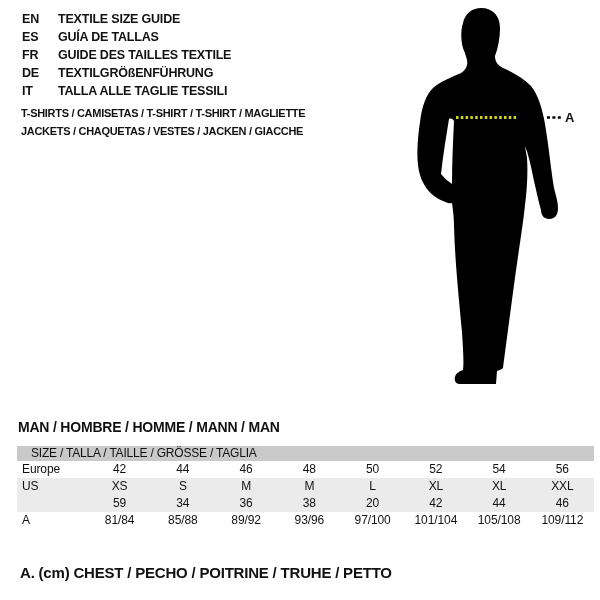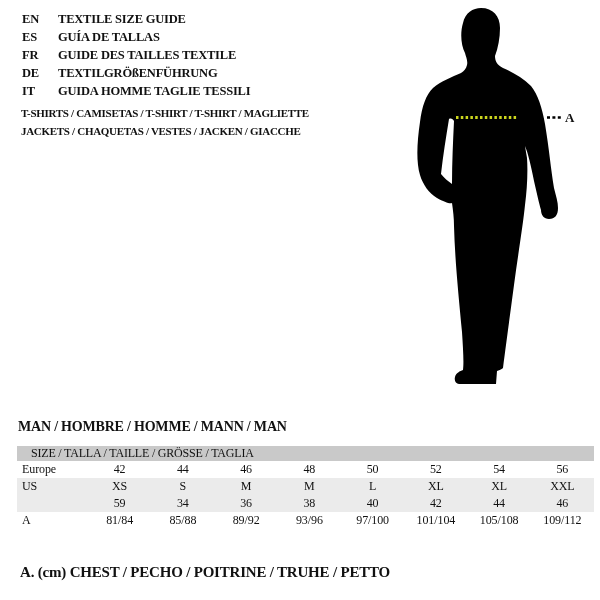--- a/index.html
+++ b/index.html
@@ -5,21 +5,21 @@
   :root{
     --silhouette:#000000;
     --dash_yellow:#ccd61e;
     --table_header_bg:#c9c9c9;
     --row_alt_bg:#ebebeb;
     --text:#111111;
   }
   html,body{margin:0;padding:0;background:#ffffff;}
   .canvas{
     position:relative;width:600px;height:600px;background:#ffffff;overflow:hidden;
-    font-family:Liberation Serif, serif;color:var(--text);
+    font-family:Liberation Sans, sans-serif;color:var(--text);
   }
   
   .lang-block{position:absolute;left:22px;top:10px;}
   .lang-row{height:18px;line-height:18px;font-size:12.5px;font-weight:700;letter-spacing:-0.2px;white-space:nowrap;}
   .lang-code{display:inline-block;width:36px;}
   
   .cats{position:absolute;left:21px;top:104px;}
   .cat-line{height:18px;line-height:18px;font-size:11px;font-weight:700;letter-spacing:-0.3px;white-space:nowrap;}
   
   svg.figure{position:absolute;left:0;top:0;width:600px;height:600px;pointer-events:none;}
@@ -51,21 +51,21 @@
     <div class="lang-row">
       <span class="lang-code">ES</span><span>GUÍA DE TALLAS</span>
     </div>
     <div class="lang-row">
       <span class="lang-code">FR</span><span>GUIDE DES TAILLES TEXTILE</span>
     </div>
     <div class="lang-row">
       <span class="lang-code">DE</span><span>TEXTILGRÖßENFÜHRUNG</span>
     </div>
     <div class="lang-row">
-      <span class="lang-code">IT</span><span>GUIDA HOMME TAGLIE TESSILI</span>
+      <span class="lang-code">IT</span><span>TALLA ALLE TAGLIE TESSILI</span>
     </div>
   </div>
 
   <div class="cats">
     <div class="cat-line">T-SHIRTS / CAMISETAS / T-SHIRT / T-SHIRT / MAGLIETTE</div>
     <div class="cat-line">JACKETS / CHAQUETAS / VESTES / JACKEN / GIACCHE</div>
   </div>
 
   <svg class="figure" viewBox="0 0 600 600" aria-hidden="true">
     <path class="sil" d="
@@ -141,21 +141,21 @@
           <td>XL</td>
           <td>XL</td>
           <td>XXL</td>
         </tr>
         <tr class="shaded">
           <td class="lbl"></td>
           <td>59</td>
           <td>34</td>
           <td>36</td>
           <td>38</td>
-          <td>40</td>
+          <td>20</td>
           <td>42</td>
           <td>44</td>
           <td>46</td>
         </tr>
         <tr>
           <td class="lbl">A</td>
           <td>81/84</td>
           <td>85/88</td>
           <td>89/92</td>
           <td>93/96</td>

